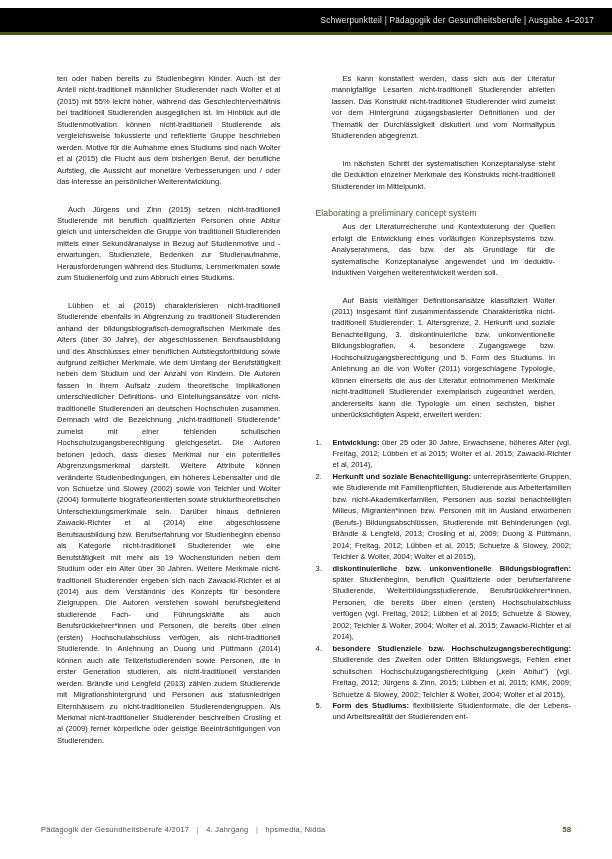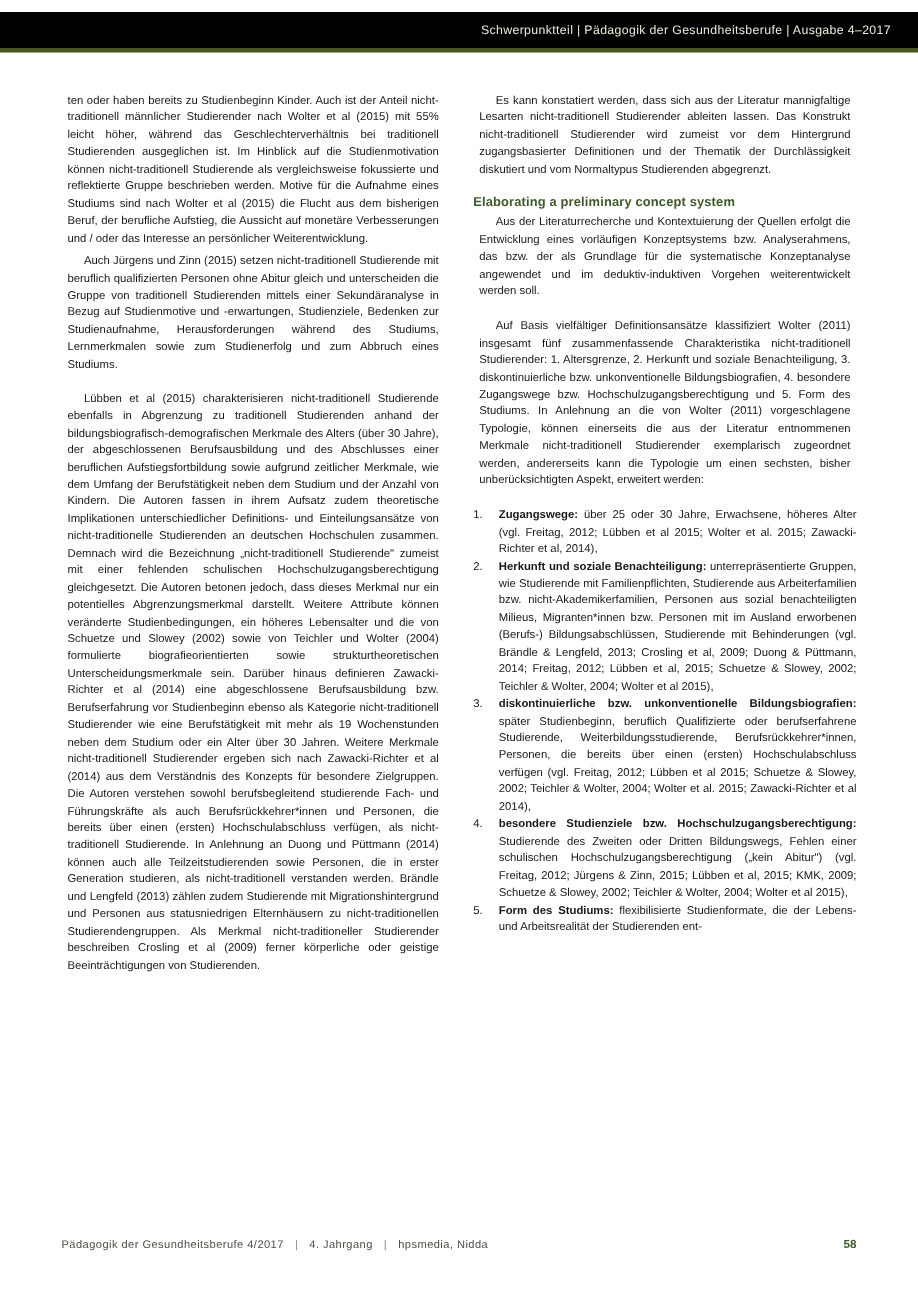--- a/index.html
+++ b/index.html
@@ -53,37 +53,37 @@
     height: 752px;
     display: flex;
     gap: 19px;
   }
   .col {
     width: 255.5px;
     height: 100%;
   }
 
   p {
-    margin: 4px;
+    margin: 16px;
     font-size: 7.55px;
     line-height: 11.45px;
     text-align: justify;
     text-justify: inter-word;
     hyphens: manual;
     color: #16181a;
   }
   p.indent { text-indent: 11px; }
   p.spaced-before { margin-top: 11.45px; }
 
   
   .section-heading {
     margin: 0;
     font-size: 8.6px;
     line-height: 11.2px;
-    font-weight: 700;
+    font-weight: 400;
     color: #3e5a2a;
     letter-spacing: 0.1px;
   }
   .heading-gap-before { margin-top: 11px; }
   .heading-gap-after { margin-top: 2px; }
 
   
   ol.charlist {
     margin: 11.45px 0 0 0;
     padding: 0;
@@ -152,28 +152,29 @@
 <div class="content">
 
   <div class="col">
     <p>ten oder haben bereits zu Studienbeginn Kinder. Auch ist der Anteil nicht-traditionell männlicher Studierender nach Wolter et al (2015) mit 55% leicht höher, während das Geschlechterverhältnis bei traditionell Studierenden ausgeglichen ist. Im Hinblick auf die Studienmotivation können nicht-traditionell Studierende als vergleichsweise fokussierte und reflektierte Gruppe beschrieben werden. Motive für die Aufnahme eines Studiums sind nach Wolter et al (2015) die Flucht aus dem bisherigen Beruf, der berufliche Aufstieg, die Aussicht auf monetäre Verbesserungen und / oder das Interesse an persönlicher Weiterentwicklung.</p>
     <p class="indent">Auch Jürgens und Zinn (2015) setzen nicht-traditionell Studierende mit beruflich qualifizierten Personen ohne Abitur gleich und unterscheiden die Gruppe von traditionell Studierenden mittels einer Sekundäranalyse in Bezug auf Studienmotive und -erwartungen, Studienziele, Bedenken zur Studienaufnahme, Herausforderungen während des Studiums, Lernmerkmalen sowie zum Studienerfolg und zum Abbruch eines Studiums.</p>
     <p class="indent spaced-before">Lübben et al (2015) charakterisieren nicht-traditionell Studierende ebenfalls in Abgrenzung zu traditionell Studierenden anhand der bildungsbiografisch-demografischen Merkmale des Alters (über 30 Jahre), der abgeschlossenen Berufsausbildung und des Abschlusses einer beruflichen Aufstiegsfortbildung sowie aufgrund zeitlicher Merkmale, wie dem Umfang der Berufstätigkeit neben dem Studium und der Anzahl von Kindern. Die Autoren fassen in ihrem Aufsatz zudem theoretische Implikationen unterschiedlicher Definitions- und Einteilungsansätze von nicht-traditionelle Studierenden an deutschen Hochschulen zusammen. Demnach wird die Bezeichnung „nicht-traditionell Studierende" zumeist mit einer fehlenden schulischen Hochschulzugangsberechtigung gleichgesetzt. Die Autoren betonen jedoch, dass dieses Merkmal nur ein potentielles Abgrenzungsmerkmal darstellt. Weitere Attribute können veränderte Studienbedingungen, ein höheres Lebensalter und die von Schuetze und Slowey (2002) sowie von Teichler und Wolter (2004) formulierte biografieorientierten sowie strukturtheoretischen Unterscheidungsmerkmale sein. Darüber hinaus definieren Zawacki-Richter et al (2014) eine abgeschlossene Berufsausbildung bzw. Berufserfahrung vor Studienbeginn ebenso als Kategorie nicht-traditionell Studierender wie eine Berufstätigkeit mit mehr als 19 Wochenstunden neben dem Studium oder ein Alter über 30 Jahren. Weitere Merkmale nicht-traditionell Studierender ergeben sich nach Zawacki-Richter et al (2014) aus dem Verständnis des Konzepts für besondere Zielgruppen. Die Autoren verstehen sowohl berufsbegleitend studierende Fach- und Führungskräfte als auch Berufsrückkehrer*innen und Personen, die bereits über einen (ersten) Hochschulabschluss verfügen, als nicht-traditionell Studierende. In Anlehnung an Duong und Püttmann (2014) können auch alle Teilzeitstudierenden sowie Personen, die in erster Generation studieren, als nicht-traditionell verstanden werden. Brändle und Lengfeld (2013) zählen zudem Studierende mit Migrationshintergrund und Personen aus statusniedrigen Elternhäusern zu nicht-traditionellen Studierendengruppen. Als Merkmal nicht-traditioneller Studierender beschreiben Crosling et al (2009) ferner körperliche oder geistige Beeinträchtigungen von Studierenden.</p>
   </div>
 
   <div class="col">
     <p class="indent">Es kann konstatiert werden, dass sich aus der Literatur mannigfaltige Lesarten nicht-traditionell Studierender ableiten lassen. Das Konstrukt nicht-traditionell Studierender wird zumeist vor dem Hintergrund zugangsbasierter Definitionen und der Thematik der Durchlässigkeit diskutiert und vom Normaltypus Studierenden abgegrenzt.</p>
+    <p class="indent">Im nächsten Schritt der systematischen Konzeptanalyse steht die Deduktion einzelner Merkmale des Konstrukts nicht-traditionell Studierender im Mittelpunkt.</p>
 
     <h2 class="section-heading heading-gap-before">Elaborating a preliminary concept system</h2>
 
     <p class="indent heading-gap-after">Aus der Literaturrecherche und Kontextuierung der Quellen erfolgt die Entwicklung eines vorläufigen Konzeptsystems bzw. Analyserahmens, das bzw. der als Grundlage für die systematische Konzeptanalyse angewendet und im deduktiv-induktiven Vorgehen weiterentwickelt werden soll.</p>
     <p class="indent spaced-before">Auf Basis vielfältiger Definitionsansätze klassifiziert Wolter (2011) insgesamt fünf zusammenfassende Charakteristika nicht-traditionell Studierender: 1. Altersgrenze, 2. Herkunft und soziale Benachteiligung, 3. diskontinuierliche bzw. unkonventionelle Bildungsbiografien, 4. besondere Zugangswege bzw. Hochschulzugangsberechtigung und 5. Form des Studiums. In Anlehnung an die von Wolter (2011) vorgeschlagene Typologie, können einerseits die aus der Literatur entnommenen Merkmale nicht-traditionell Studierender exemplarisch zugeordnet werden, andererseits kann die Typologie um einen sechsten, bisher unberücksichtigten Aspekt, erweitert werden:</p>
 
     <ol class="charlist">
-      <li><span class="lead">Zugangswege:</span><span> über 25 oder 30 Jahre, Erwachsene, höheres Alter (vgl. Freitag, 2012; Lübben et al 2015; Wolter et al. 2015; Zawacki-Richter et al, 2014),</span></li>
+      <li><span class="lead">Entwicklung:</span><span> über 25 oder 30 Jahre, Erwachsene, höheres Alter (vgl. Freitag, 2012; Lübben et al 2015; Wolter et al. 2015; Zawacki-Richter et al, 2014),</span></li>
       <li><span class="lead">Herkunft und soziale Benachteiligung:</span><span> unterrepräsentierte Gruppen, wie Studierende mit Familienpflichten, Studierende aus Arbeiterfamilien bzw. nicht-Akademikerfamilien, Personen aus sozial benachteiligten Milieus, Migranten*innen bzw. Personen mit im Ausland erworbenen (Berufs-) Bildungsabschlüssen, Studierende mit Behinderungen (vgl. Brändle &amp; Lengfeld, 2013; Crosling et al, 2009; Duong &amp; Püttmann, 2014; Freitag, 2012; Lübben et al, 2015; Schuetze &amp; Slowey, 2002; Teichler &amp; Wolter, 2004; Wolter et al 2015),</span></li>
       <li><span class="lead">diskontinuierliche bzw. unkonventionelle Bildungsbiografien:</span><span> später Studienbeginn, beruflich Qualifizierte oder berufserfahrene Studierende, Weiterbildungsstudierende, Berufsrückkehrer*innen, Personen, die bereits über einen (ersten) Hochschulabschluss verfügen (vgl. Freitag, 2012; Lübben et al 2015; Schuetze &amp; Slowey, 2002; Teichler &amp; Wolter, 2004; Wolter et al. 2015; Zawacki-Richter et al 2014),</span></li>
       <li><span class="lead">besondere Studienziele bzw. Hochschulzugangsberechtigung:</span><span> Studierende des Zweiten oder Dritten Bildungswegs, Fehlen einer schulischen Hochschulzugangsberechtigung („kein Abitur") (vgl. Freitag, 2012; Jürgens &amp; Zinn, 2015; Lübben et al, 2015; KMK, 2009; Schuetze &amp; Slowey, 2002; Teichler &amp; Wolter, 2004; Wolter et al 2015),</span></li>
       <li><span class="lead">Form des Studiums:</span><span> flexibilisierte Studienformate, die der Lebens- und Arbeitsrealität der Studierenden ent-</span></li>
     </ol>
   </div>
 </div>
 
 <div class="page-footer">
   <div class="footer-meta">

